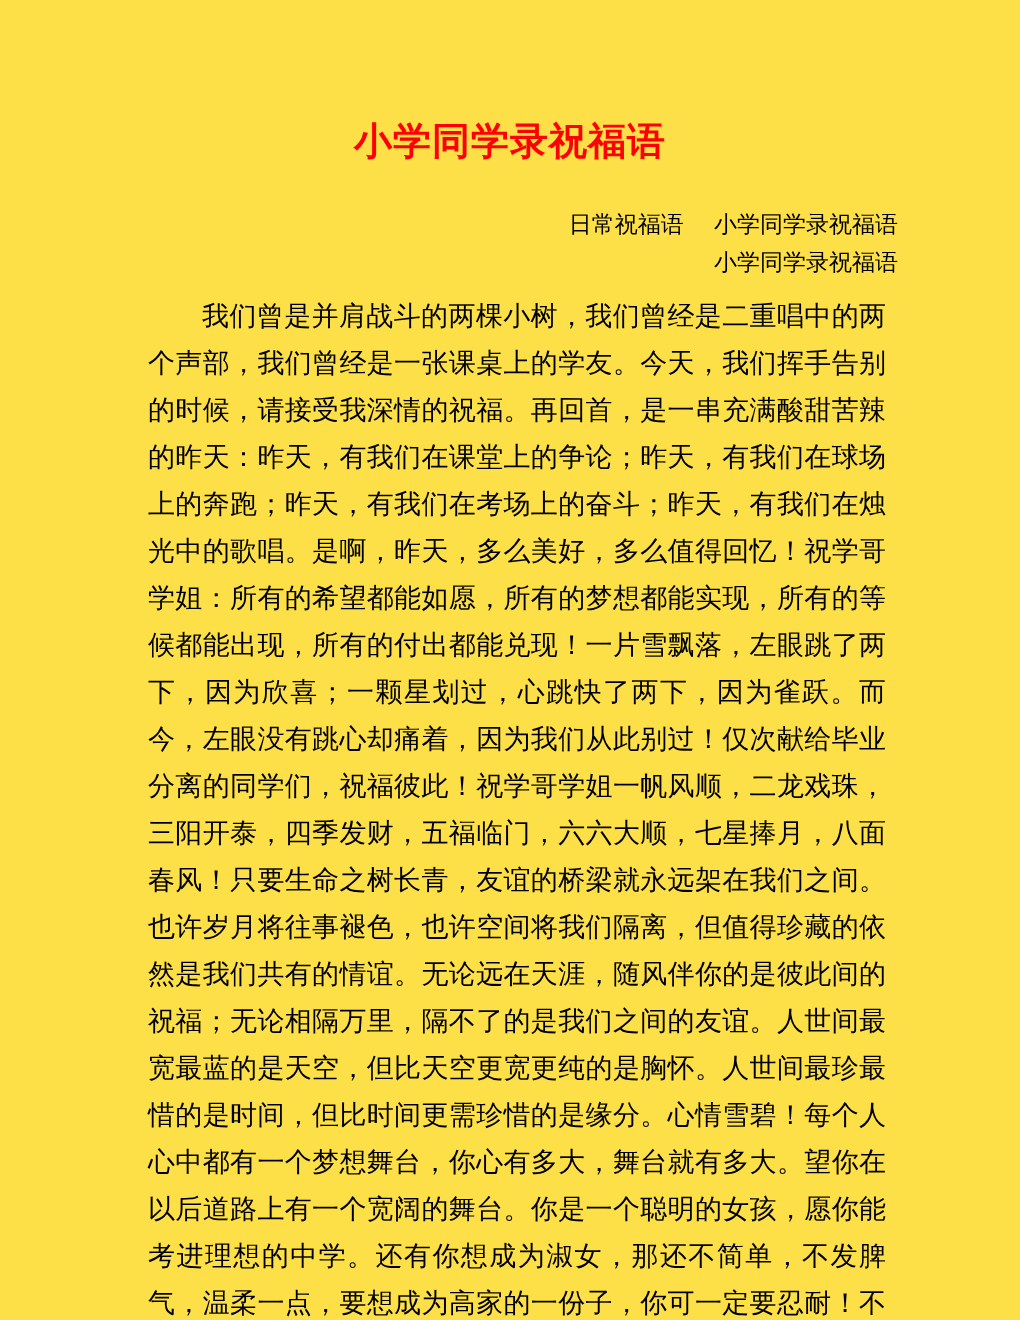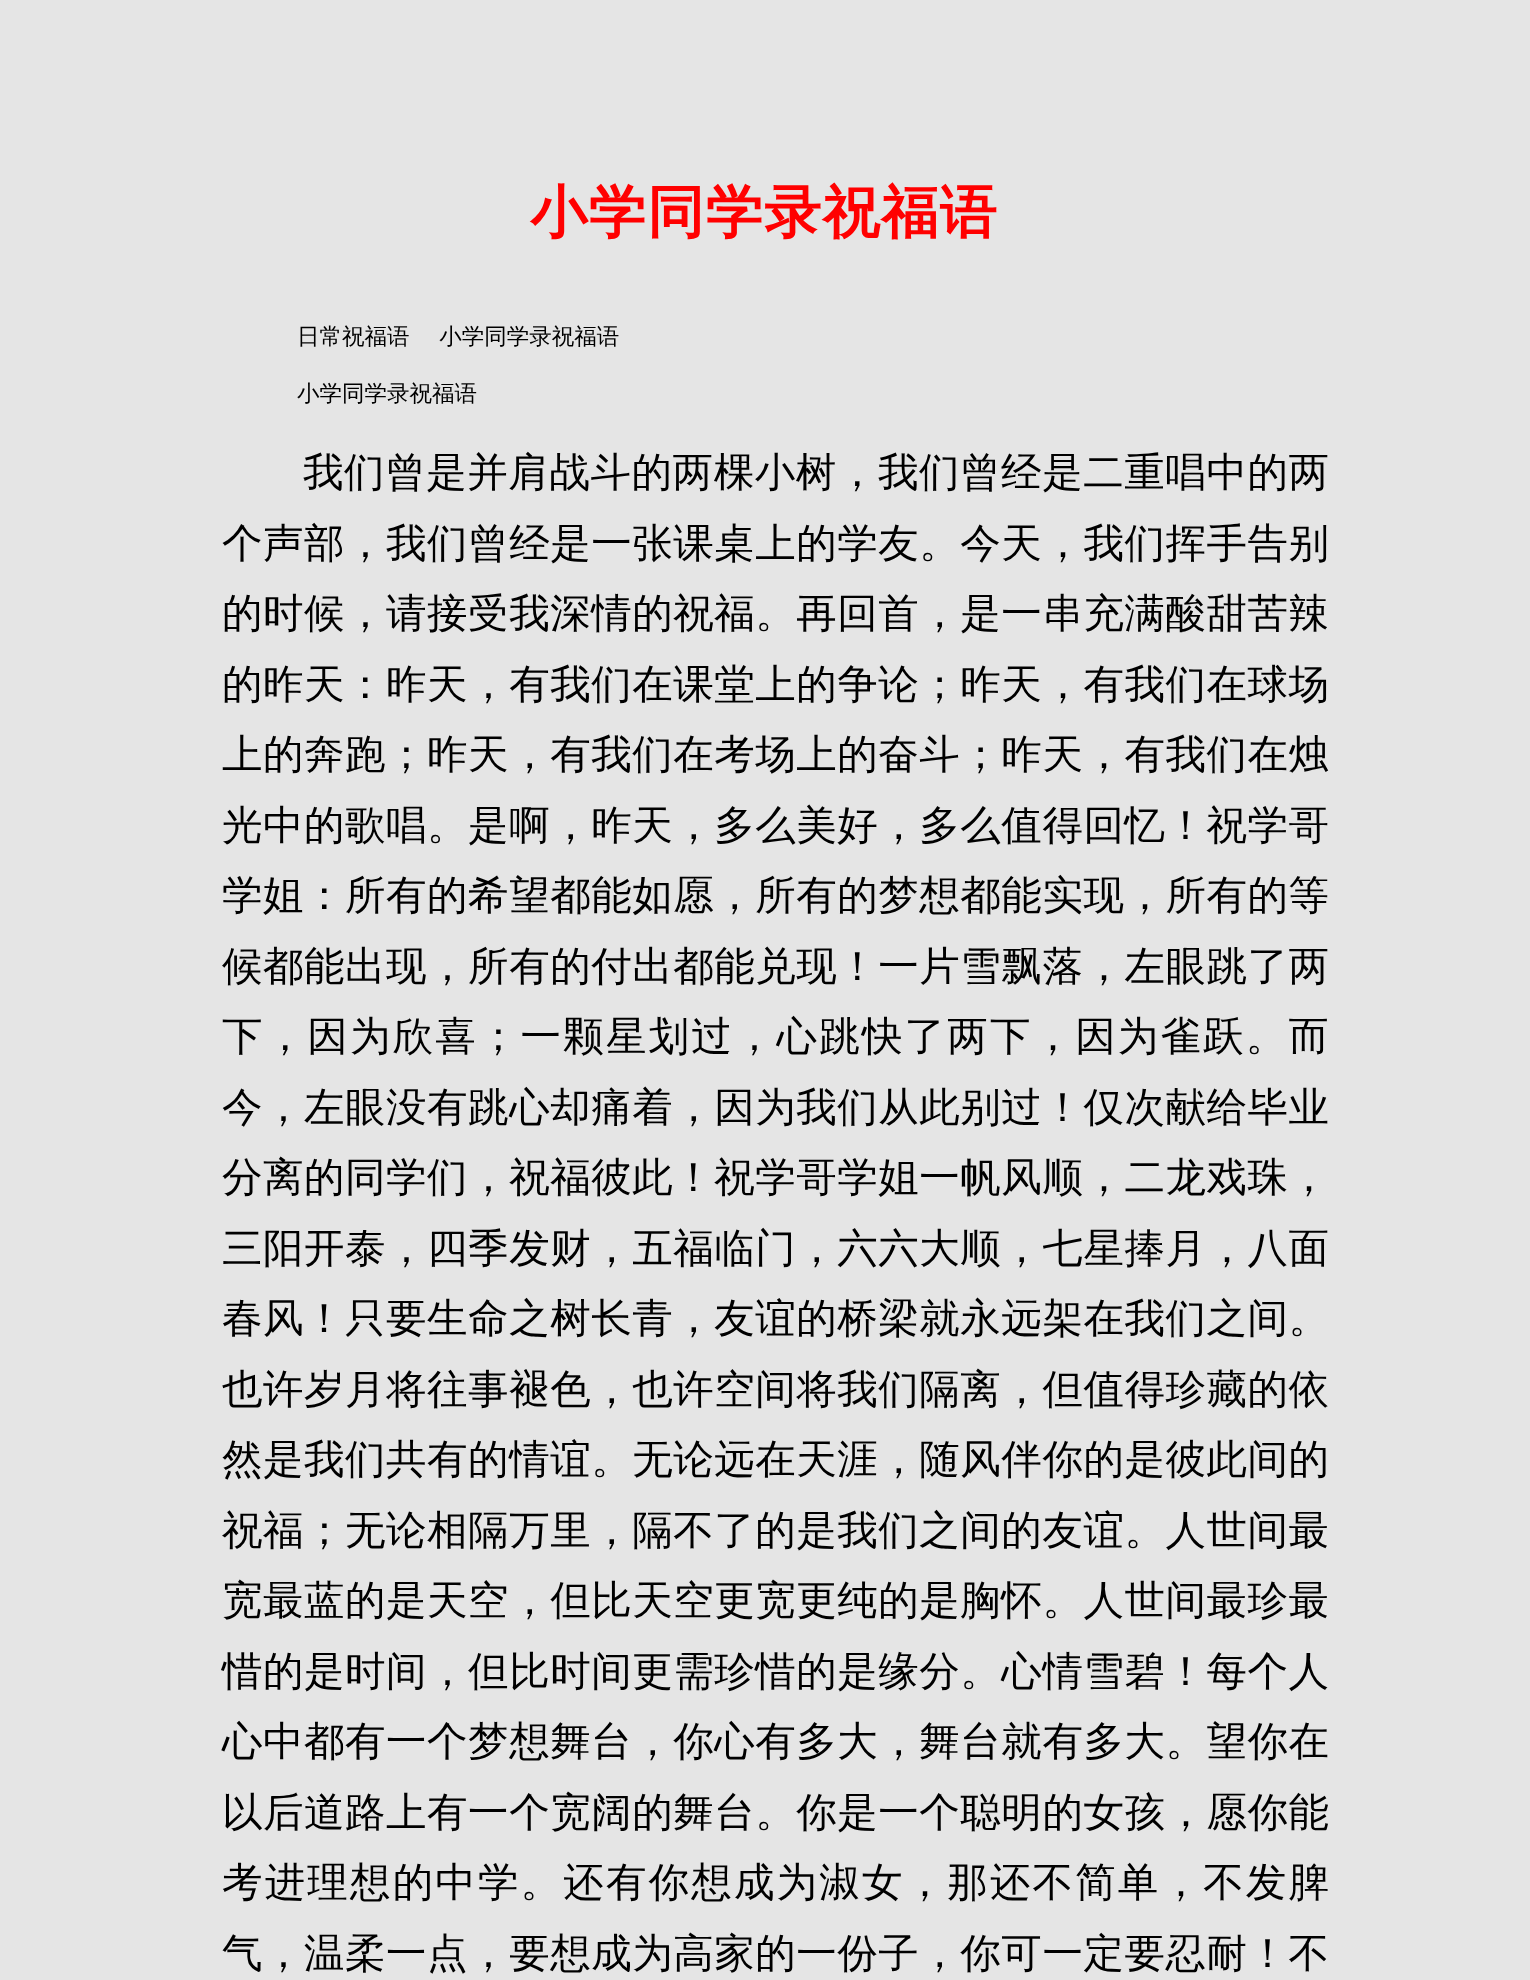--- a/index.html
+++ b/index.html
@@ -13,21 +13,21 @@
     height: 1320px;
     font-family: "DejaVu Sans", "Liberation Sans", sans-serif;
     color: #000000;
     overflow: hidden;
   }
 
   .page {
     position: relative;
     width: 1020px;
     height: 1320px;
-    background: #e5e5e5;
+    background: #fde047;
     box-sizing: border-box;
   }
 
   
   .doc-title {
     margin: 0;
     padding: 0;
     position: absolute;
     left: 0;
     top: 118px;
@@ -42,25 +42,26 @@
   }
 
   
   .meta-block {
     position: absolute;
     left: 198px;
     top: 205px;
     width: 700px;
   }
   .meta-line {
-    font-size: 15px;
+    font-size: 23px;
     line-height: 38px;
     color: #000000;
     white-space: pre;
     font-family: "DejaVu Sans", "Liberation Sans", sans-serif;
+    text-align: right;
   }
 
   
   .body-block {
     position: absolute;
     left: 148px;
     top: 292px;
     width: 738px;
   }
   .body-para {

